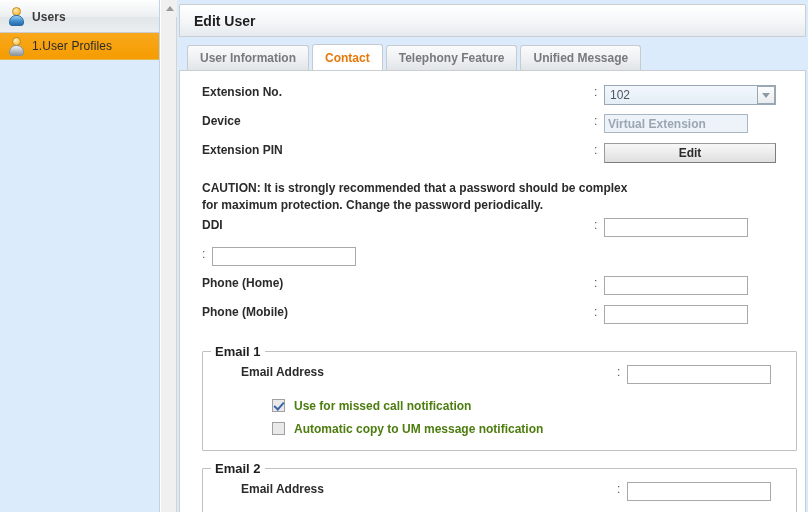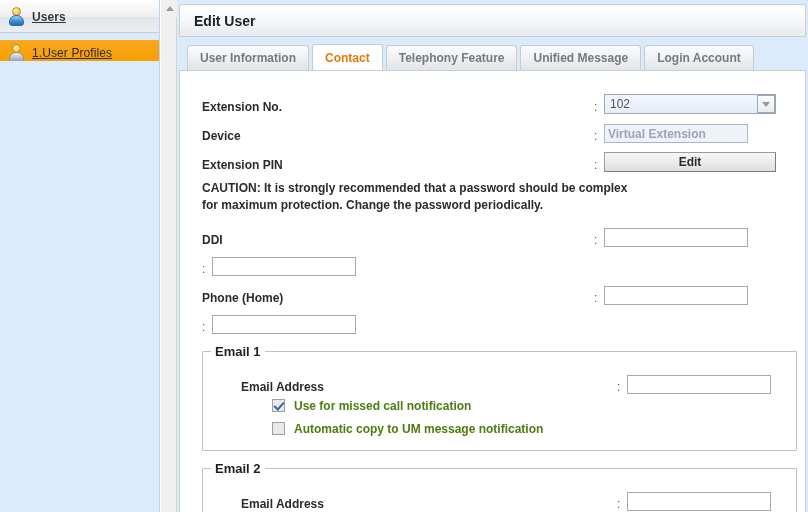--- a/index.html
+++ b/index.html
@@ -25,21 +25,20 @@
 
   
   #sidebar {
     position: relative;
     width: 160px;
     height: 512px;
     background: #dcebfb;
     border-right: 1px solid #bcd3ea;
     box-sizing: border-box;
     flex: 0 0 160px;
-    text-decoration: underline;
   }
   .nav-header {
     height: 33px;
     box-sizing: border-box;
     background: linear-gradient(to bottom, #fdfdfd 0%, #eceff1 50%, #e2e6e9 51%, #eaeef1 100%);
     border-bottom: 1px solid #c8ccd0;
     border-top: 1px solid #ffffff;
     display: flex;
     align-items: center;
     padding-left: 8px;
@@ -49,21 +48,20 @@
   }
   .nav-item {
     height: 27px;
     box-sizing: border-box;
     display: flex;
     align-items: center;
     padding-left: 8px;
     font-size: 12px;
     color: #2f2f2f;
     border-bottom: 1px solid #e4b94a;
-    margin-top: 7px;
   }
   .nav-item.selected {
     background: linear-gradient(to bottom, #f9a81c 0%, #f59c00 100%);
     color: #2b2b2b;
     font-weight: normal;
   }
   .nav-rest {
     position: absolute;
     top: 61px;
     left: 0;
@@ -213,21 +211,21 @@
     box-sizing: border-box;
     overflow: hidden;
     position: relative;
   }
 
   .form {
     padding: 14px 0 0 0;
   }
   .row {
     display: flex;
-    align-items: flex-end;
+    align-items: flex-start;
     height: 29px;
     padding-left: 22px;
   }
   .row .lbl {
     width: 392px;
     flex: 0 0 392px;
     font-size: 12px;
     font-weight: bold;
     color: #2b2b2b;
   }
@@ -417,23 +415,20 @@
       </div>
       <div class="tab active">
         <span>Contact</span>
       </div>
       <div class="tab">
         <span>Telephony Feature</span>
       </div>
       <div class="tab">
         <span>Unified Message</span>
       </div>
-      <div class="tab">
-        <span>Login Account</span>
-      </div>
     </div>
 
     <div class="content-pane">
       <div class="form">
 
         <div class="row">
           <span class="lbl">Extension No.</span>
           <span class="colon">:</span>
           <div class="select-wrap">
             <span class="sel-val">102</span>
@@ -468,20 +463,21 @@
           <input class="txt" type="text" value="" style="">
         </div>
 
         <div class="row">
           <span class="lbl">Phone (Home)</span>
           <span class="colon">:</span>
           <input class="txt" type="text" value="" style="">
         </div>
 
         <div class="row">
+          <span class="lbl">Phone (Mobile)</span>
           <span class="colon">:</span>
           <input class="txt" type="text" value="" style="">
         </div>
 
         <fieldset class="group">
           <legend>Email 1</legend>
 
           <div class="row sub">
             <span class="lbl">Email Address</span>
             <span class="colon">:</span>

